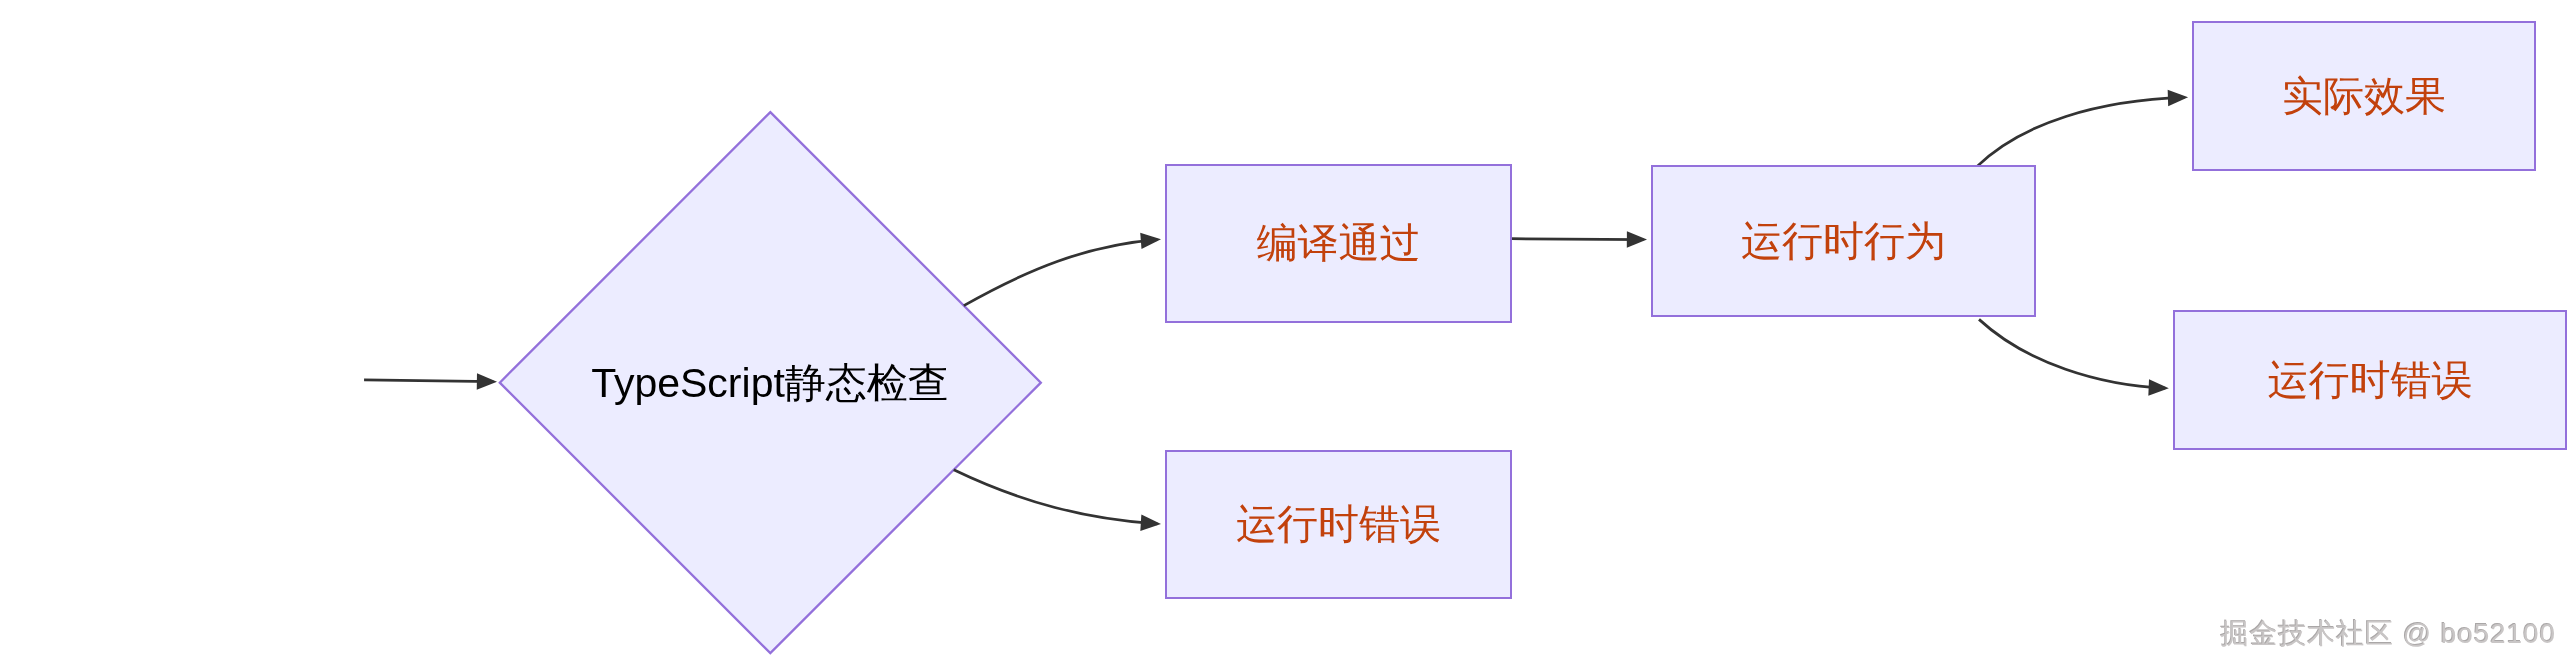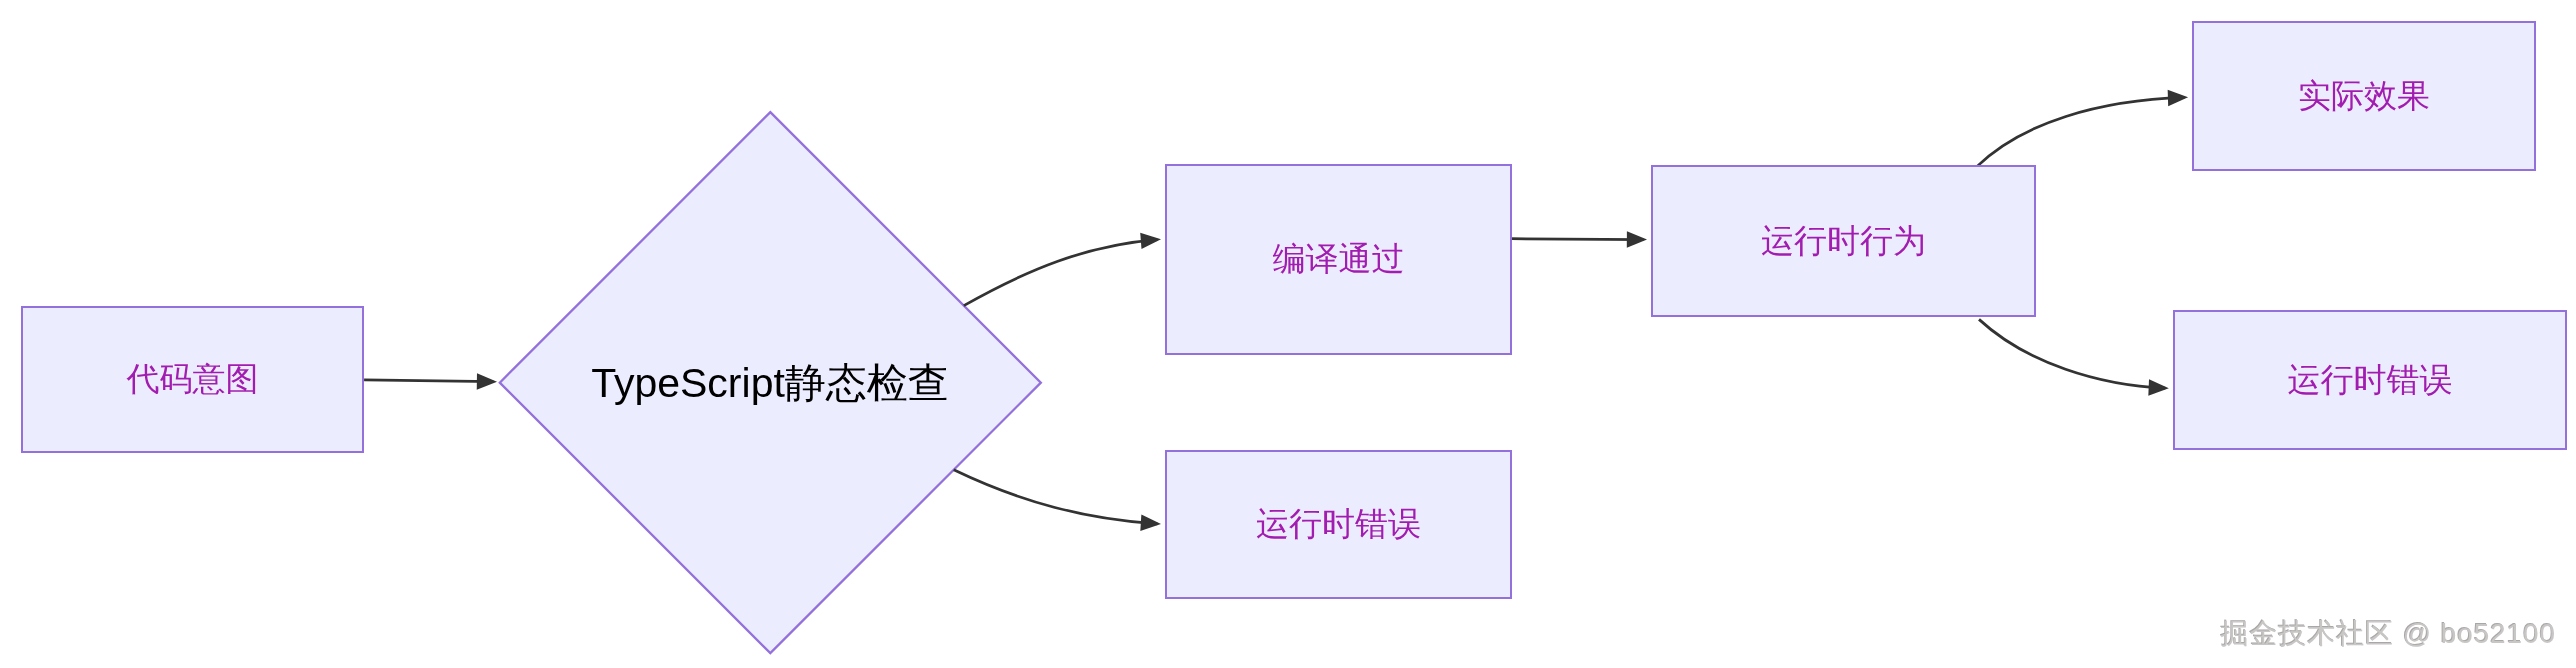--- a/index.html
+++ b/index.html
@@ -23,27 +23,27 @@
     height: 669px;
   }
   .node {
     position: absolute;
     background: #ECECFF;
     border: 2.3px solid #9370DB;
     box-sizing: border-box;
     display: flex;
     align-items: center;
     justify-content: center;
-    font-size: 33px;
-    color: #a21caf;
+    font-size: 41px;
+    color: #c2410c;
     white-space: nowrap;
     text-align: center;
   }
   .node-intent   { left: 21px;   top: 306px; width: 343px; height: 147px; }
-  .node-pass     { left: 1165px; top: 164px; width: 347px; height: 191px; }
+  .node-pass     { left: 1165px; top: 164px; width: 347px; height: 159px; }
   .node-cerr     { left: 1165px; top: 450px; width: 347px; height: 149px; }
   .node-runtime  { left: 1651px; top: 165px; width: 385px; height: 152px; }
   .node-effect   { left: 2192px; top: 21px;  width: 344px; height: 150px; }
   .node-rterror  { left: 2173px; top: 310px; width: 394px; height: 140px; }
   .diamond-label {
     position: absolute;
     left: 559px;
     top: 359px;
     width: 422px;
     height: 48px;
@@ -80,23 +80,20 @@
     <polygon points="840,122 1135,417 840,712 545,417" fill="#ECECFF" stroke="#9370DB" stroke-width="2.5"></polygon>
 
     <path d="M397,414 L538,416" fill="none" stroke="#333333" stroke-width="3" marker-end="url(#arrowhead)"></path>
     <path d="M1051,333 C1120,294 1185,267 1262,261" fill="none" stroke="#333333" stroke-width="3" marker-end="url(#arrowhead)"></path>
     <path d="M1040,512 C1115,548 1185,566 1262,571" fill="none" stroke="#333333" stroke-width="3" marker-end="url(#arrowhead)"></path>
     <path d="M1648,260 L1792,261" fill="none" stroke="#333333" stroke-width="3" marker-end="url(#arrowhead)"></path>
     <path d="M2155,182 C2205,133 2290,109 2382,106" fill="none" stroke="#333333" stroke-width="3" marker-end="url(#arrowhead)"></path>
     <path d="M2158,348 C2210,396 2290,420 2361,423" fill="none" stroke="#333333" stroke-width="3" marker-end="url(#arrowhead)"></path>
   </svg>
 
-  <div class="node node-intent">
-    <span>代码意图</span>
-  </div>
 
   <div class="diamond-label">
     <span>TypeScript静态检查</span>
   </div>
 
   <div class="node node-pass">
     <span>编译通过</span>
   </div>
 
   <div class="node node-cerr">

